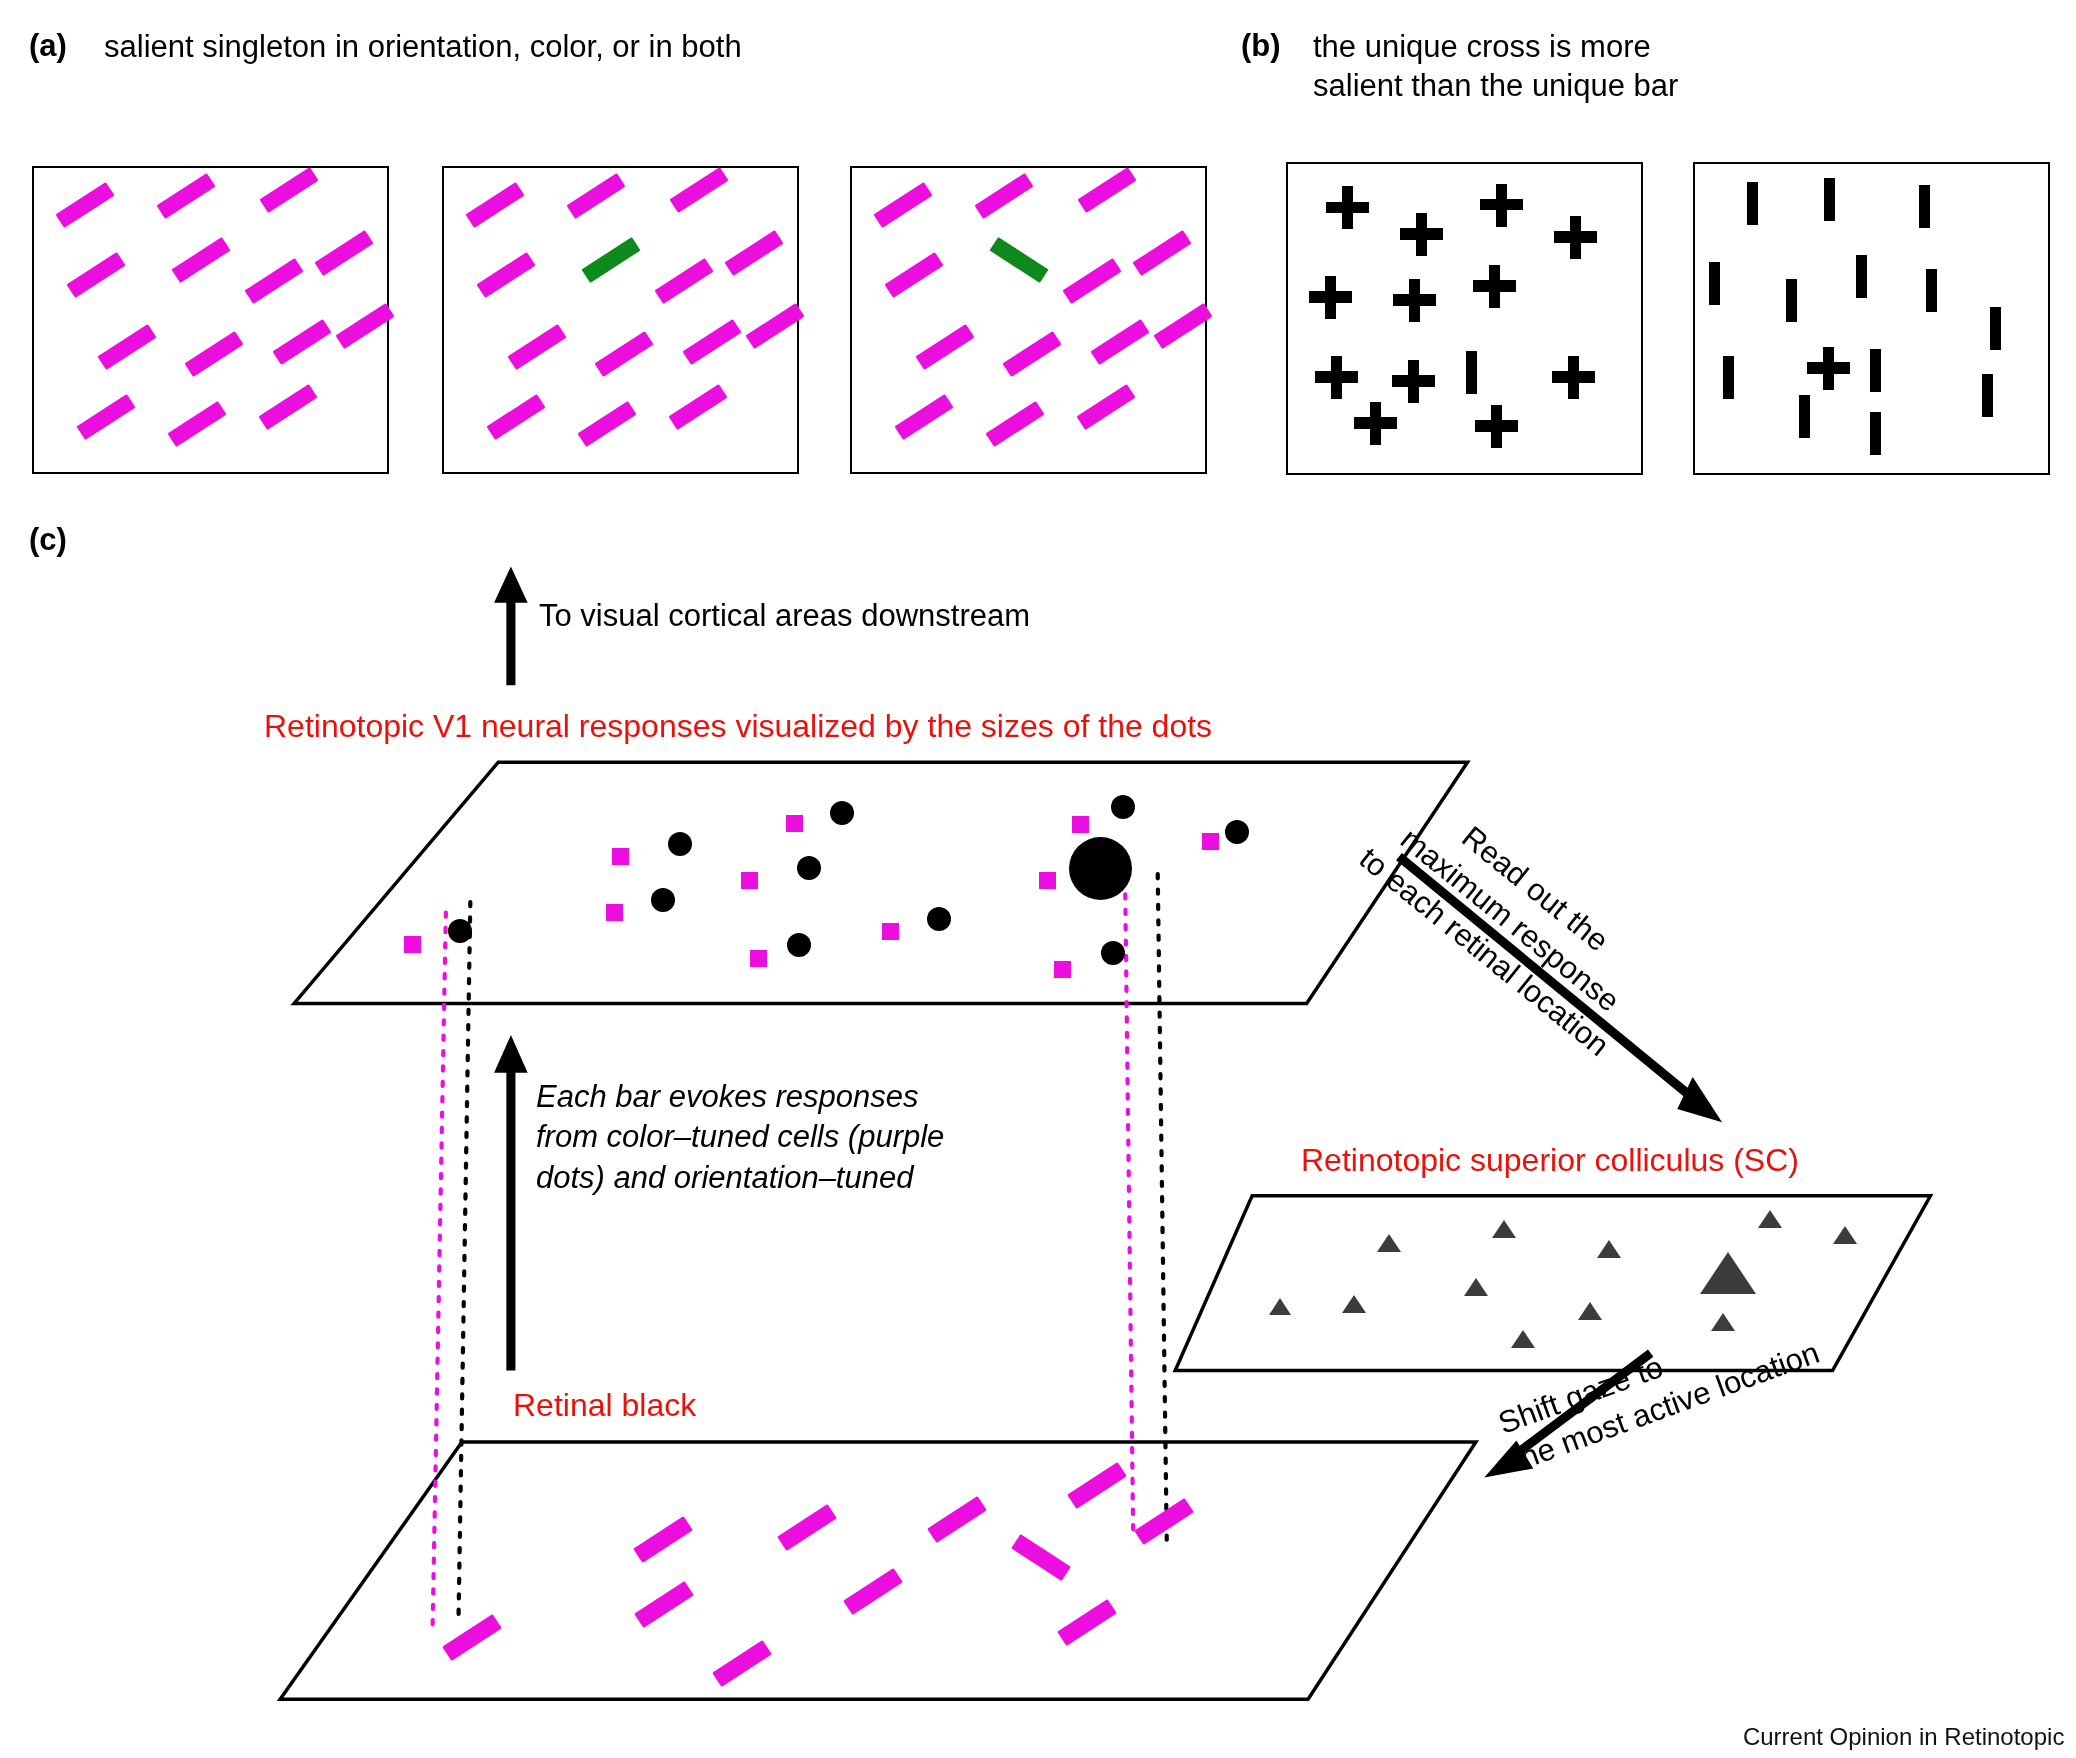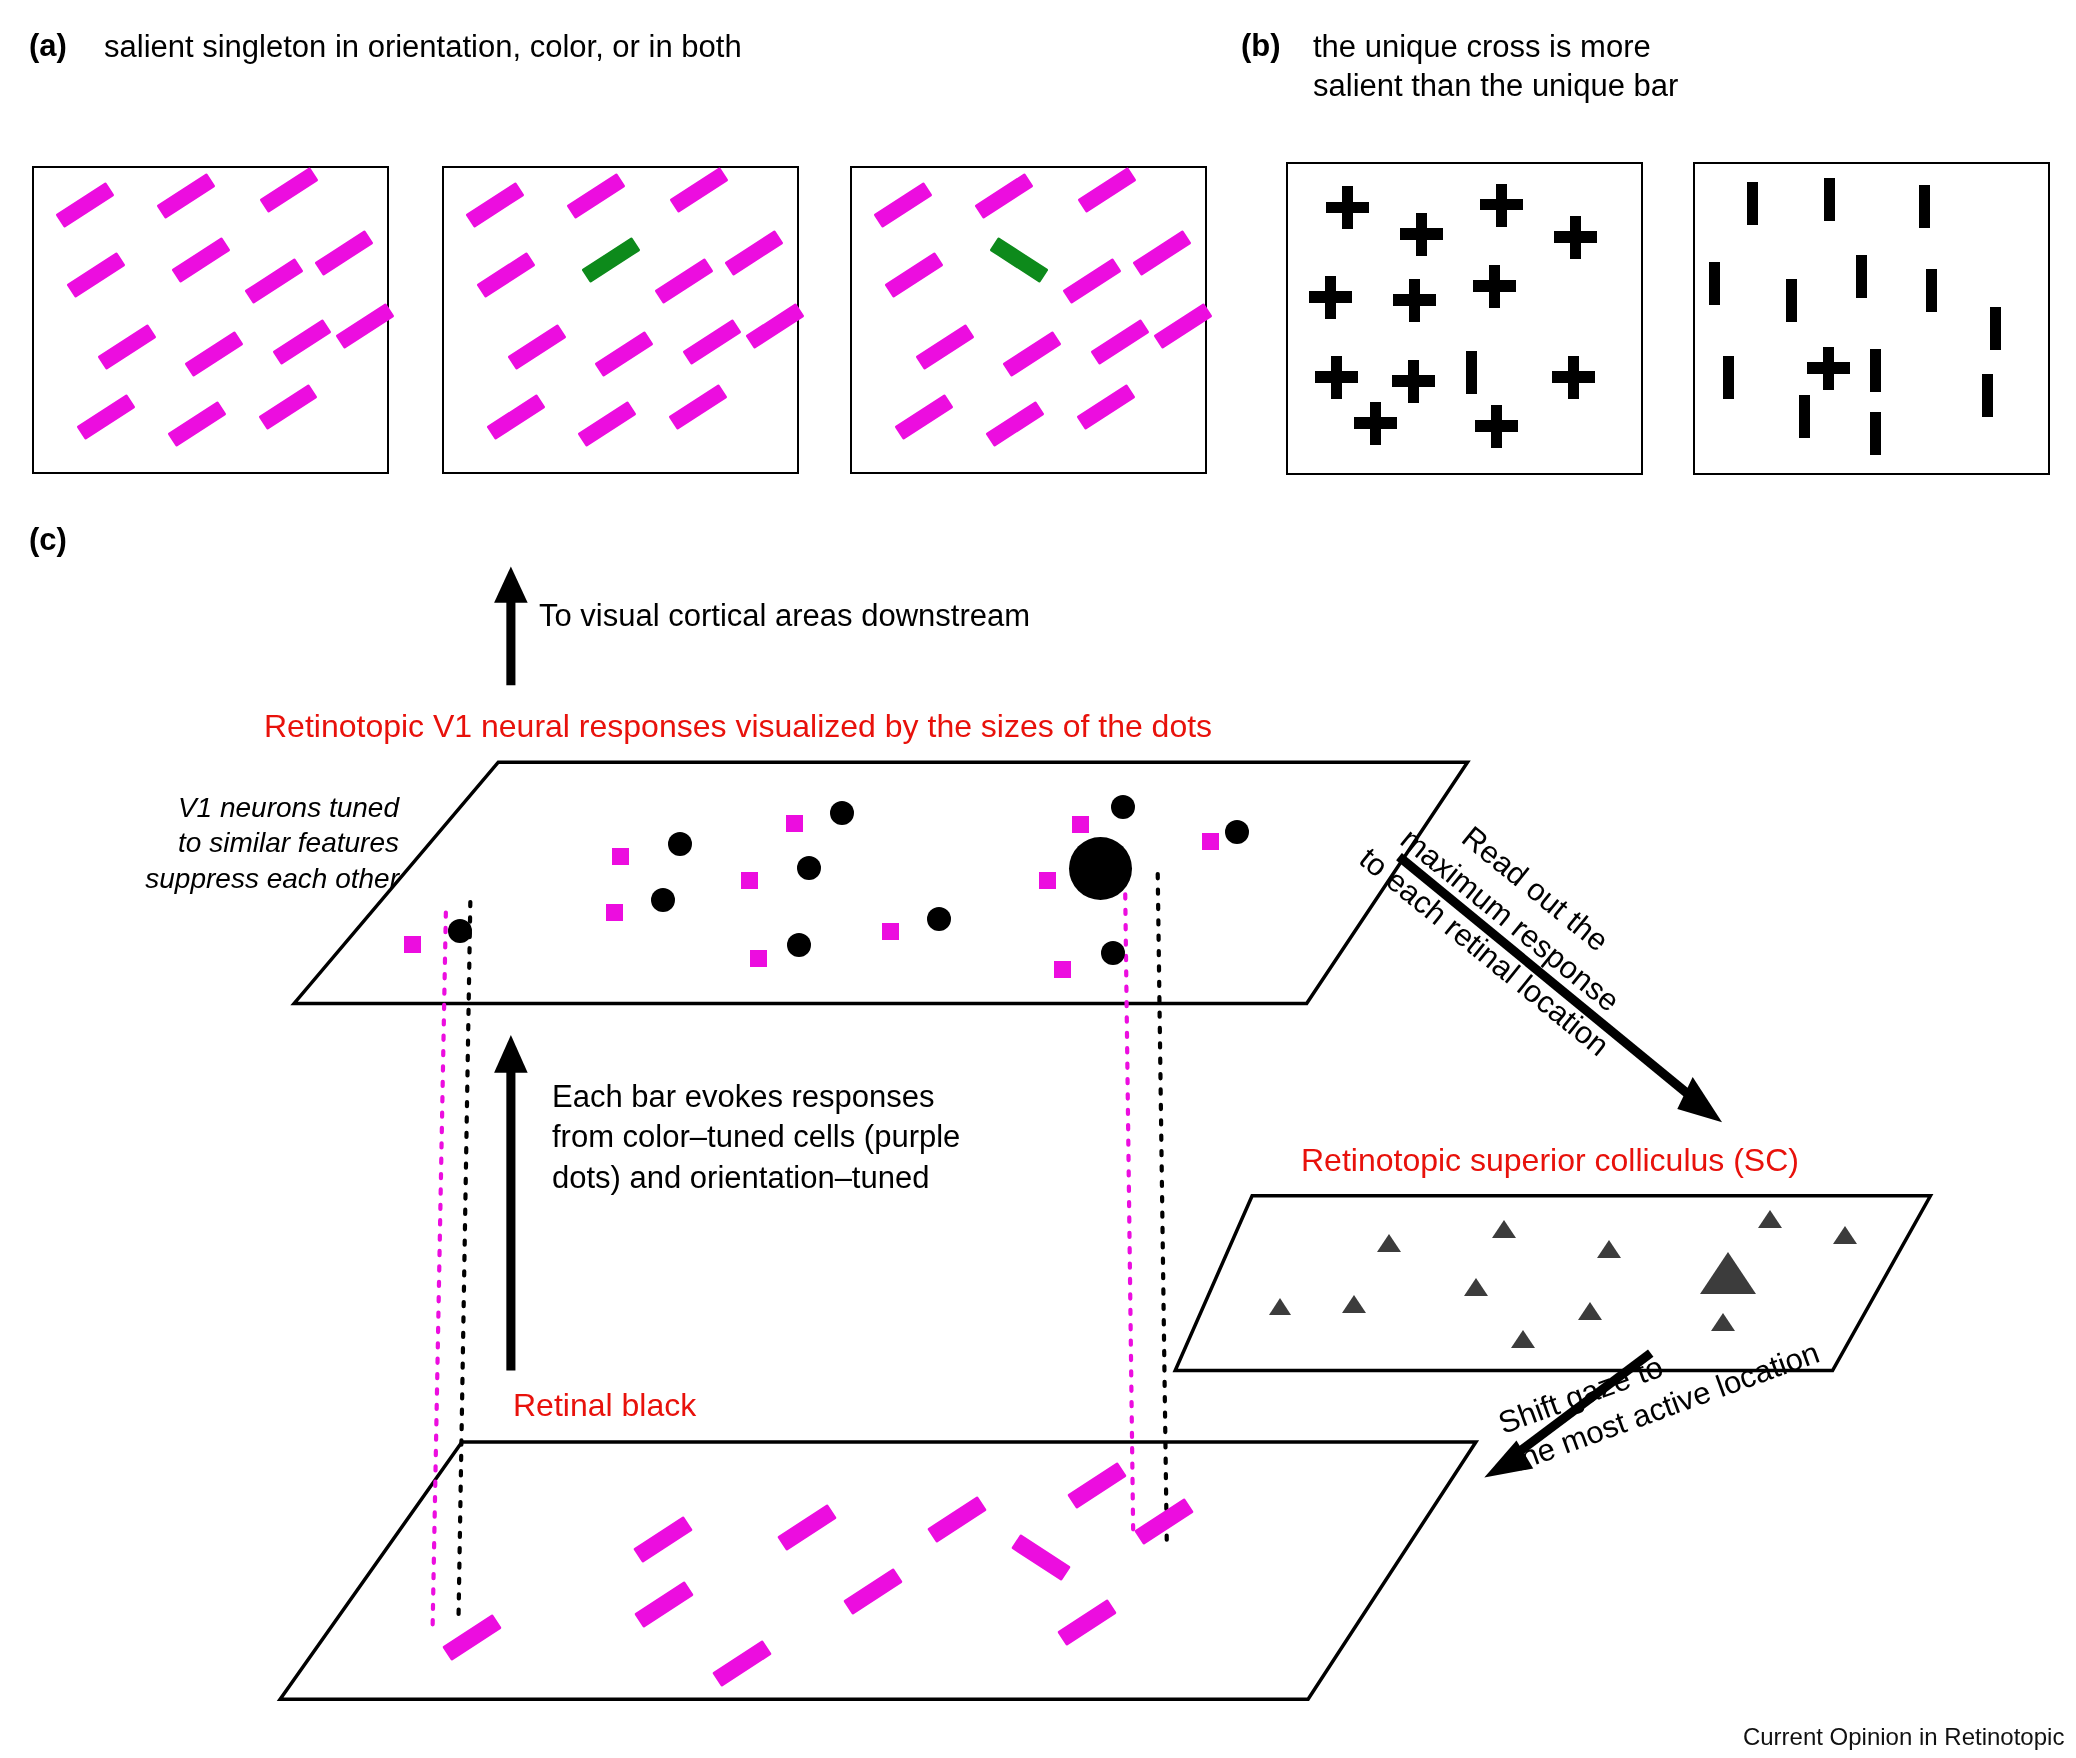--- a/index.html
+++ b/index.html
@@ -256,25 +256,20 @@
       <line x1="672" y1="1290" x2="655" y2="2320" stroke="#000000"></line>
       <line x1="1608" y1="1235" x2="1620" y2="2200" stroke="#ec0ddf"></line>
       <line x1="1655" y1="1250" x2="1668" y2="2210" stroke="#000000"></line>
     </g>
   </svg>
 
   <div class="abs note" style="left:539px; top:596px; width:769px;">To visual cortical areas downstream</div>
 
   <div class="abs red-title" style="left:264px; top:706px; width:1399px;">Retinotopic V1 neural responses visualized by the sizes of the dots</div>
 
-  <div class="abs note-italic" style="left:105px; top:790px; width:294px;">
-    <div>V1 neurons tuned</div>
-    <div>to similar features</div>
-    <div>suppress each other</div>
-  </div>
 
   <div class="abs" id="v1-dots" style="left:294px; top:762px; width:1174px; height:241px;">
       <div class="dotcircle" style="width: 24px; height: 24px; left: 374px; top: 70px;"></div>
       <div class="dotcircle" style="width: 24px; height: 24px; left: 536px; top: 39px;"></div>
       <div class="dotcircle" style="width: 24px; height: 24px; left: 357px; top: 126px;"></div>
       <div class="dotcircle" style="width: 24px; height: 24px; left: 503px; top: 94px;"></div>
       <div class="dotcircle" style="width: 24px; height: 24px; left: 154px; top: 157px;"></div>
       <div class="dotcircle" style="width: 24px; height: 24px; left: 493px; top: 171px;"></div>
       <div class="dotcircle" style="width: 24px; height: 24px; left: 633px; top: 145px;"></div>
       <div class="dotcircle" style="width: 24px; height: 24px; left: 817px; top: 33px;"></div>
@@ -319,21 +314,21 @@
       <div class="tri" style="border-left-width: 28px; border-right-width: 28px; border-bottom-width: 42px; left: 525px; top: 56px;"></div>
     </div>
 
   <div class="abs" style="left:1493px; top:1406px;">
     <div class="rot-shift">
       <div>Shift gaze to</div>
       <div>the most active location</div>
     </div>
   </div>
 
-  <div class="abs note" style="left:552px; top:1077px; width:587px;">
+  <div class="abs note" style="left:536px; top:1077px; width:587px;font-style:italic;">
     <div>Each bar evokes responses</div>
     <div>from color–tuned cells (purple</div>
     <div>dots) and orientation–tuned</div>
   </div>
 
   <div class="abs red-title" style="left:513px; top:1385px;">Retinal black</div>
 
   <div class="abs" id="retina-bars" style="left:280px; top:1442px; width:1196px; height:257px;">
       <div class="bar" style="width: 60px; height: 17px; left: 162px; top: 187px; transform: rotate(-33deg);"></div>
       <div class="bar" style="width: 60px; height: 17px; left: 353px; top: 89px; transform: rotate(-33deg);"></div>

